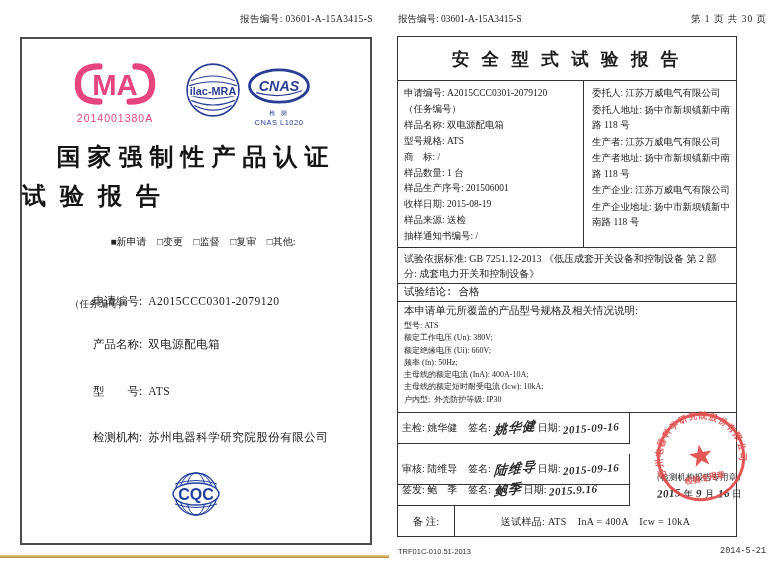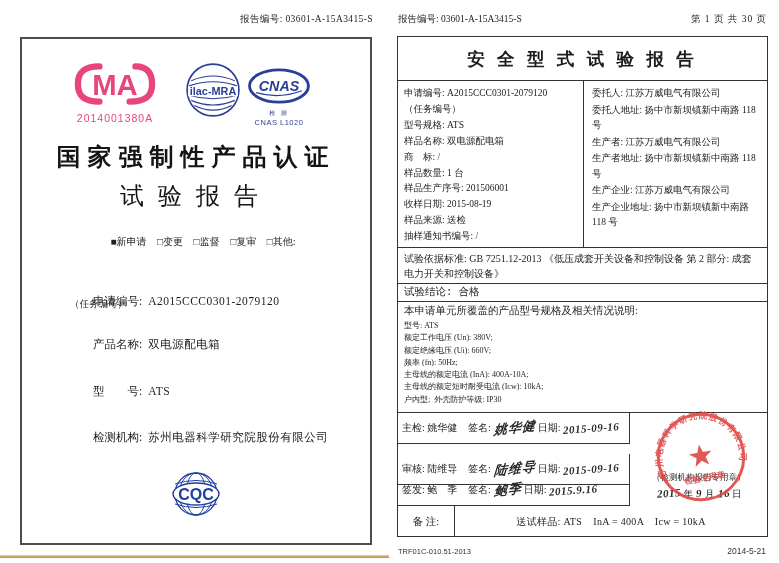--- a/index.html
+++ b/index.html
@@ -18,35 +18,35 @@
   .lp-box { position:absolute; left:20px; top:37px; width:352px; height:508px;
             border:2px solid #4d4d4d; background:#fff; }
   .logo { position:absolute; }
   .cma-num { text-align:center; color:#e8457f; font-size:10.5px; letter-spacing:1px;
              font-family:"Liberation Sans",sans-serif; margin-top:1px; }
   .cnas-sub { text-align:center; color:#2b3e96; font-family:"Liberation Sans",sans-serif; }
   .cnas-sub .s1 { font-size:6px; letter-spacing:2px; }
   .cnas-sub .s2 { font-size:7.5px; letter-spacing:.5px; }
   .lp-title1 { position:absolute; top:102px; left:0; width:100%; text-align:center;
                font-size:24px; letter-spacing:7px; font-weight:600; color:#141414; }
-  .lp-title2 { position:absolute; top:141px; left:0; width:100%; text-align:center;
-               font-size:24px; letter-spacing:14px; font-weight:400; color:#141414; }
+  .lp-title2 { position:absolute; top:141px; left:0; width:100%; text-align:left;
+               font-size:24px; letter-spacing:14px; font-weight:700; color:#141414; }
   .lp-checks { position:absolute; top:196px; left:0; width:100%; text-align:center;
                font-size:10px; color:#222;padding-left:14px; }
   .lp-checks .ck { margin:0 4px; white-space:nowrap; }
   .lp-fields { position:absolute; left:48px; top:238px; width:290px; font-size:11.5px; }
   .fld { position:absolute; left:0; white-space:pre-wrap; }
   .fld .v { margin-left:6px; letter-spacing:.5px; }
   .fld-sub { position:absolute; left:0; font-size:9.5px; }
   .cqc-wrap { position:absolute; left:50%; transform:translateX(-50%); top:428px; }
 
   
   .rp-repno { position:absolute; top:13px; left:9px; font-size:9.5px; }
   .rp-page  { position:absolute; top:13px; right:12px; font-size:9.5px; letter-spacing:1px; }
-  .rp-table { position:absolute; left:8px; top:36px; width:371px; height:501px;
+  .rp-table { position:absolute; left:8px; top:36px; width:340px; height:501px;
               border:1.5px solid #333; background:#fff; }
   .row { position:absolute; left:0; width:100%; border-bottom:1.2px solid #333; }
   .rp-title { top:0; height:44px; display:flex; align-items:center; justify-content:center;
               font-size:17.5px; letter-spacing:4px; font-weight:600; }
   .rp-info { top:44px; height:167px; display:flex; }
   .cell-sample { width:186px; border-right:1.2px solid #333; padding:5px 4px 0 6px;
                  font-size:9.5px; line-height:15.9px; }
   .cell-client { flex:1; padding:5px 6px 0 8px; font-size:9.5px; line-height:15.5px; }
   .cell-client div { margin-bottom:1px; }
   .rp-standard { top:211px; height:36px; padding:3px 8px 0 6px; font-size:10px; line-height:15px; }
@@ -71,21 +71,21 @@
   .stamp-date { position:absolute; top:74px; left:0; width:100%; text-align:center; font-size:9.5px; }
   .stamp-svg { position:absolute; left:24px; top:-3px; opacity:.9; }
   .rp-remark { top:469px; height:31px; display:flex; border-bottom:none; }
   .remark-label { width:57px; border-right:1.2px solid #333; display:flex; align-items:center;
                   justify-content:center; font-size:10.5px; white-space:pre-wrap; }
   .remark-text { flex:1; display:flex; align-items:center; justify-content:center;
                  font-size:10px; white-space:pre-wrap; letter-spacing:.3px; }
   .rp-footer-left { position:absolute; left:9px; top:547px; font-size:7.5px;
                     font-family:"Liberation Sans",sans-serif; color:#333; }
   .rp-footer-right { position:absolute; right:13px; top:546px; font-size:8.5px;
-                     font-family:Liberation Sans, sans-serif; color:#333; }
+                     font-family:Liberation Mono, monospace; color:#333; }
   .gold-edge { position:absolute; left:0; top:555px; width:392px; height:3px;
                background:linear-gradient(#ecd28a,#b6893c); }
   svg text { font-family:"Liberation Sans",sans-serif; }
 </style>
 </head>
 <body>
 
 <div class="page" id="page-left">
   <div class="lp-repno">报告编号: 03601-A-15A3415-S</div>
 
@@ -174,22 +174,22 @@
   <div class="rp-page">第 1 页 共 30 页</div>
 
   <div class="rp-table">
 
     <div class="row rp-title">安 全 型 式 试 验 报 告</div>
 
     <div class="row rp-info">
       <div class="cell-sample">
         <div>申请编号: A2015CCC0301-2079120</div>
         <div>（任务编号）</div>
+        <div>样品名称: 双电源配电箱</div>
         <div>型号规格: ATS</div>
-        <div>样品名称: 双电源配电箱</div>
         <div>商　标: /</div>
         <div>样品数量: 1 台</div>
         <div>样品生产序号: 201506001</div>
         <div>收样日期: 2015-08-19</div>
         <div>样品来源: 送检</div>
         <div>抽样通知书编号: /</div>
       </div>
       <div class="cell-client">
         <div>委托人: 江苏万威电气有限公司</div>
         <div>委托人地址: 扬中市新坝镇新中南路 118 号</div>

